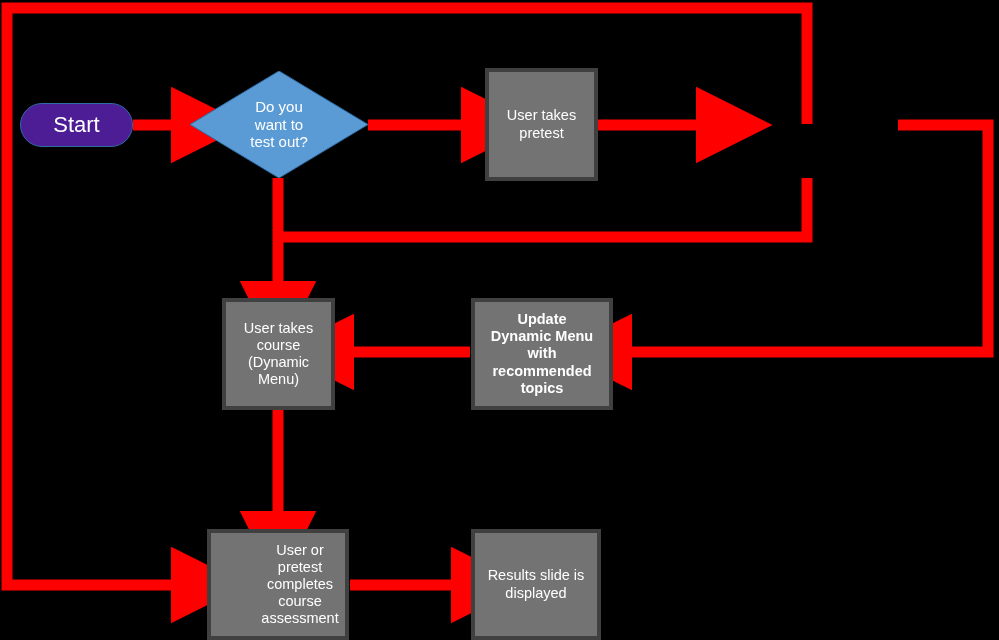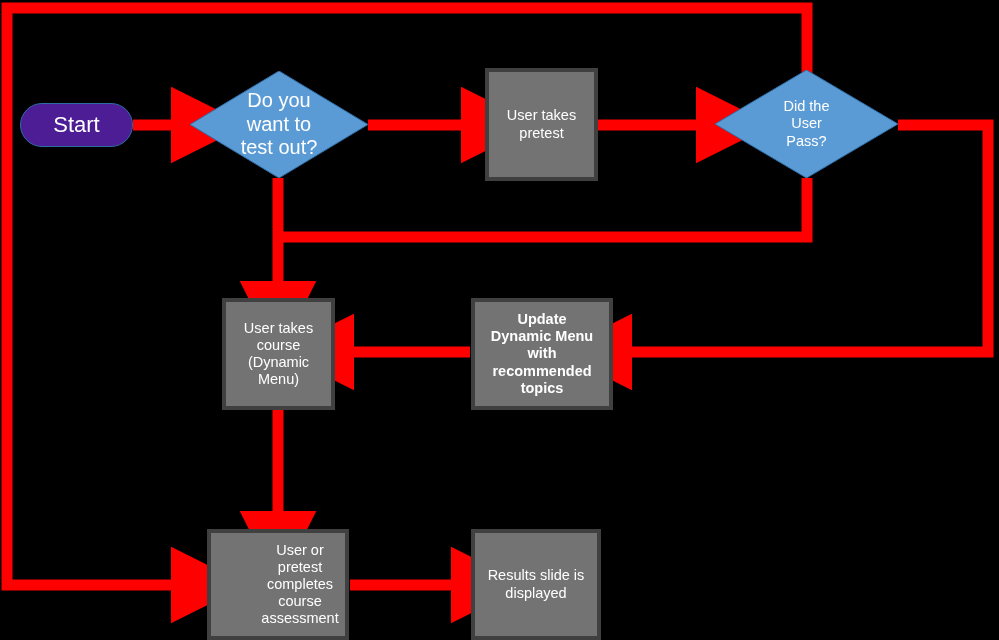--- a/index.html
+++ b/index.html
@@ -130,38 +130,30 @@
   </svg>
 
   <div class="node node-pill" style="left:20px; top:103px; width:113px; height:44px; font-size:22px;">
     <span class="node-label">Start</span>
   </div>
 
   <div class="diamond-wrap" style="left:190px; top:71px; width:178px; height:107px;">
     <svg class="diamond-shape" viewBox="0 0 178 107" preserveAspectRatio="none">
       <polygon points="89,0 178,53.5 89,107 0,53.5" fill="#5B9BD5" stroke="#2E6CA4" stroke-width="1"></polygon>
     </svg>
-    <span class="diamond-text" style="font-size:20px;">Do you
+    <span class="diamond-text" style="font-size:15px;">Do you
 want to
 test out?</span>
   </div>
 
   <div class="node node-rect" style="left:485px; top:68px; width:113px; height:113px; font-size:14.5px;">
     <span class="node-label">User takes
 pretest</span>
   </div>
 
-  <div class="diamond-wrap" style="left:715px; top:70px; width:183px; height:108px;">
-    <svg class="diamond-shape" viewBox="0 0 183 108" preserveAspectRatio="none">
-      <polygon points="91.5,0 183,54 91.5,108 0,54" fill="#5B9BD5" stroke="#2E6CA4" stroke-width="1"></polygon>
-    </svg>
-    <span class="diamond-text" style="font-size:14.5px;">Did the
-User
-Pass?</span>
-  </div>
 
   <div class="node node-rect" style="left:222px; top:298px; width:113px; height:112px; font-size:14.5px;">
     <span class="node-label">User takes
 course
 (Dynamic
 Menu)</span>
   </div>
 
   <div class="node node-rect" style="left:471px; top:298px; width:142px; height:112px; font-size:14.5px;font-weight:bold;">
     <span class="node-label">Update

